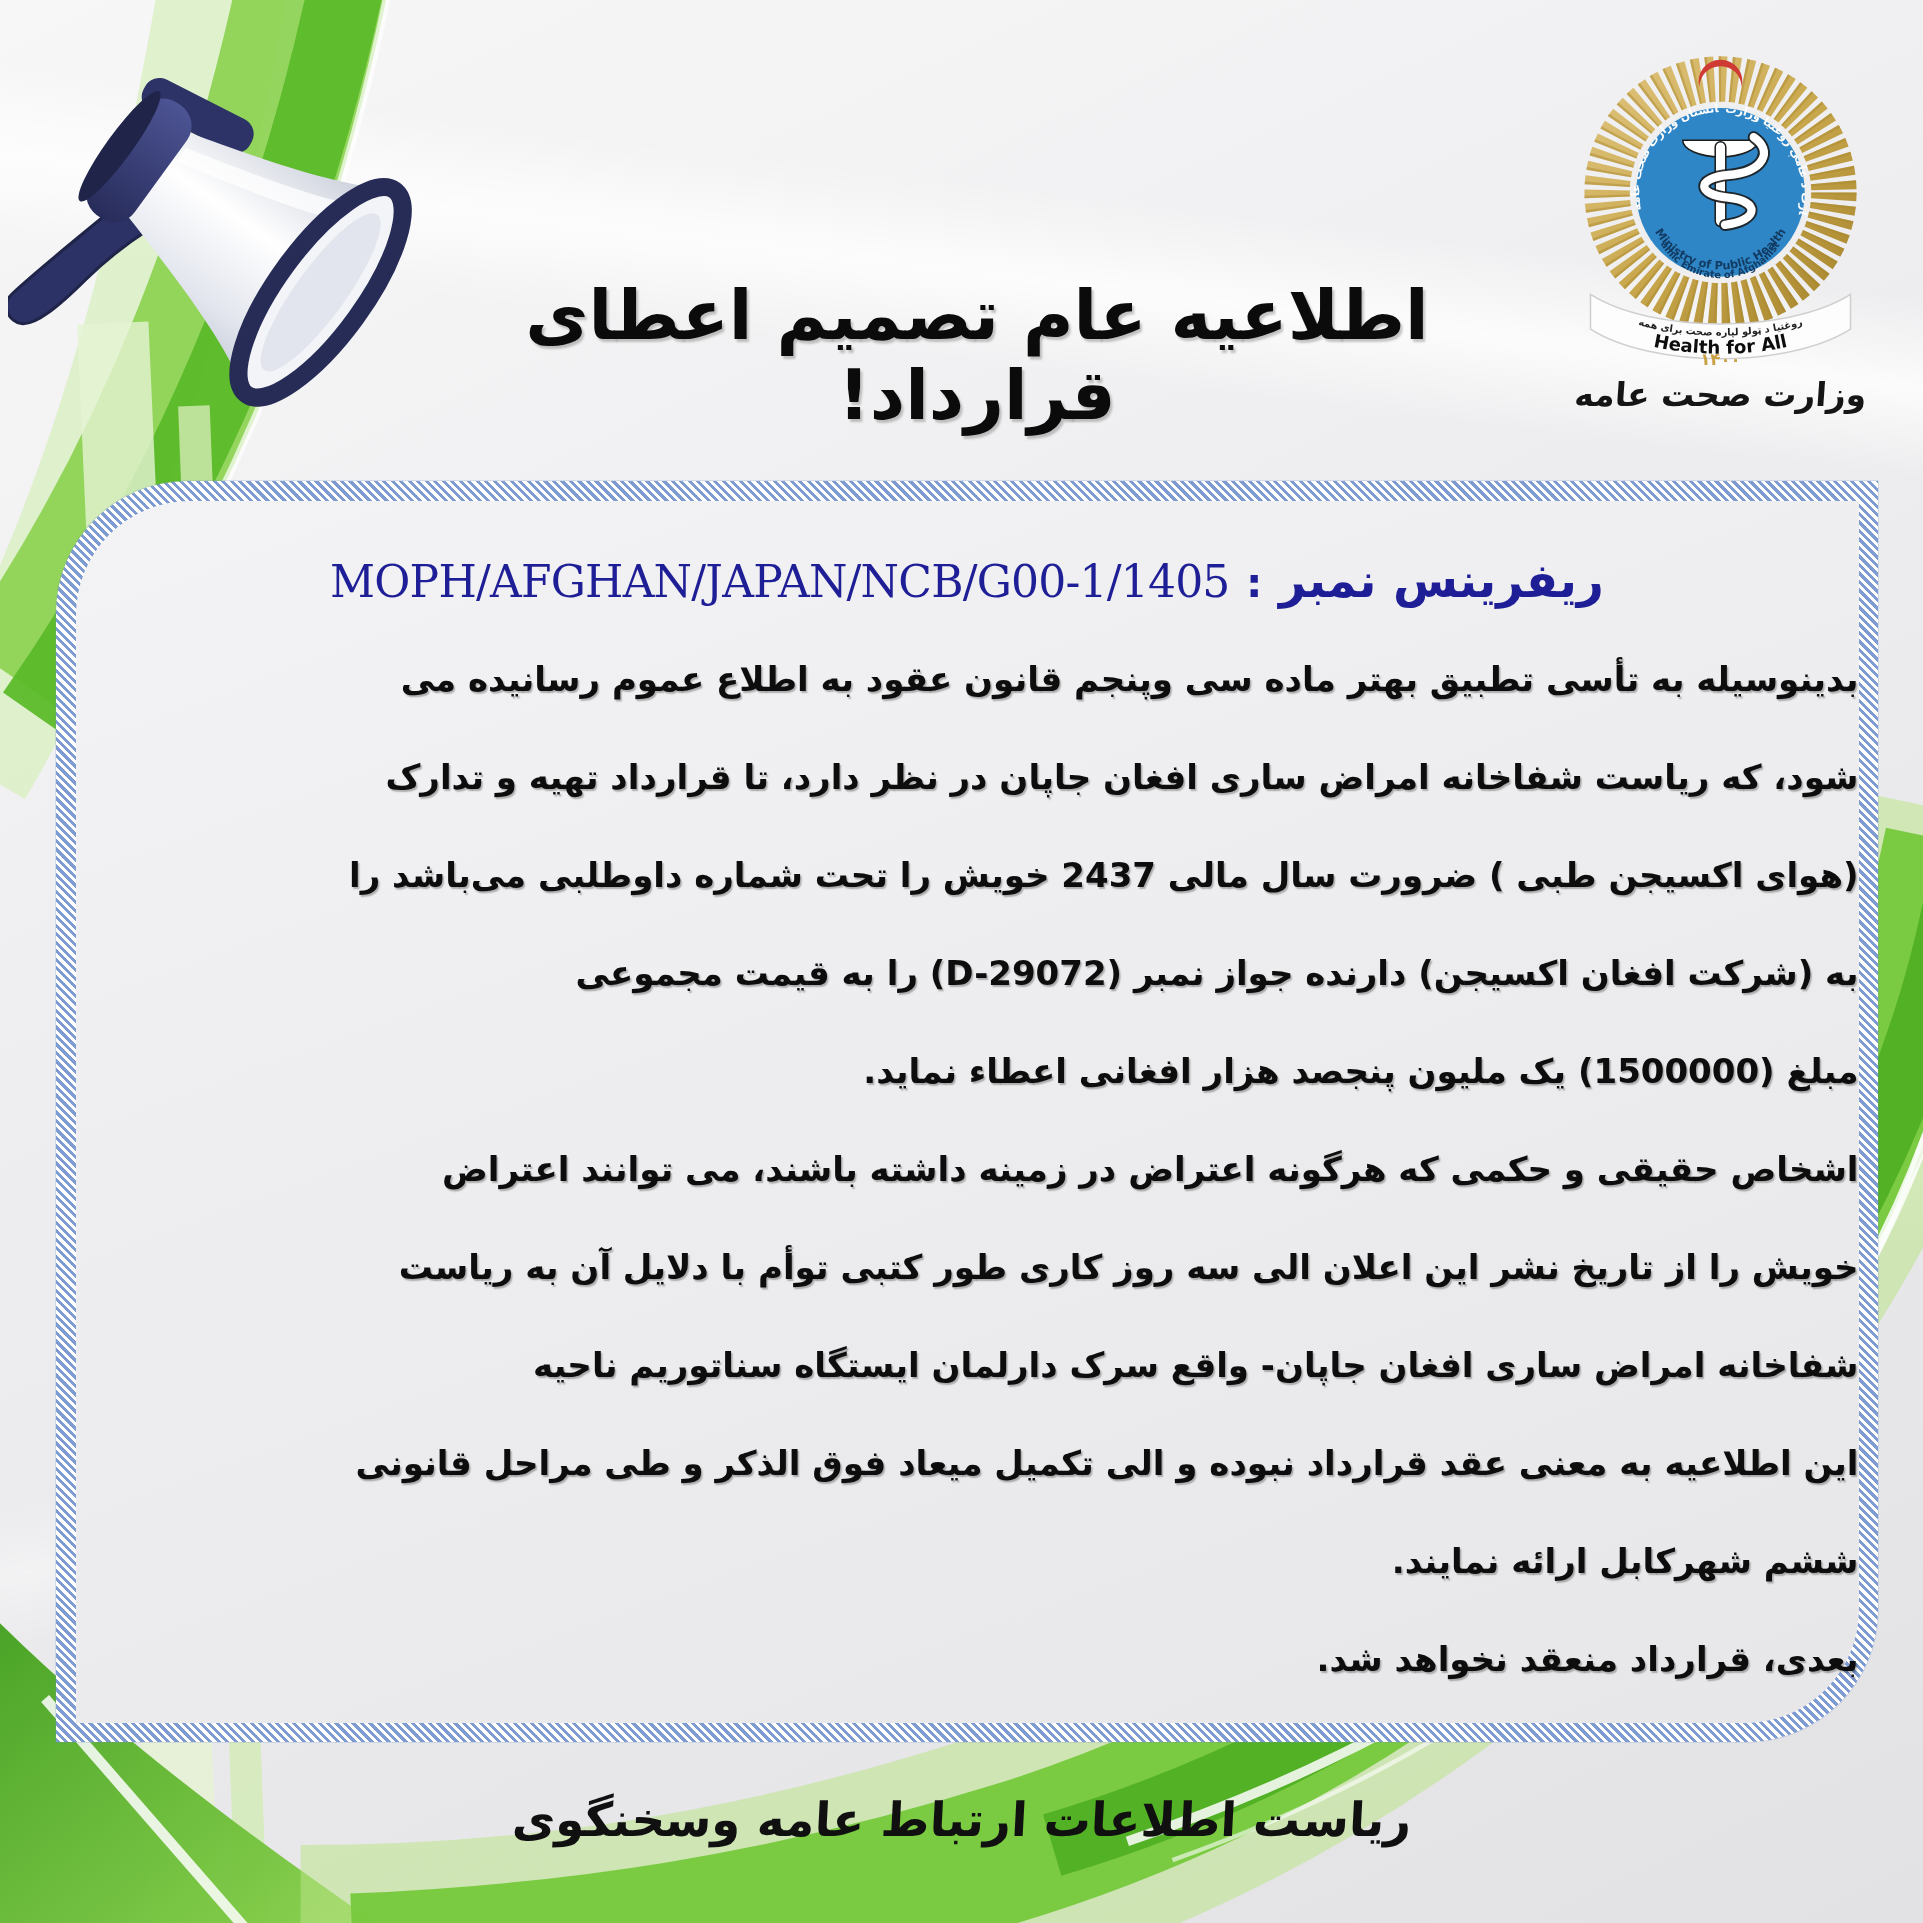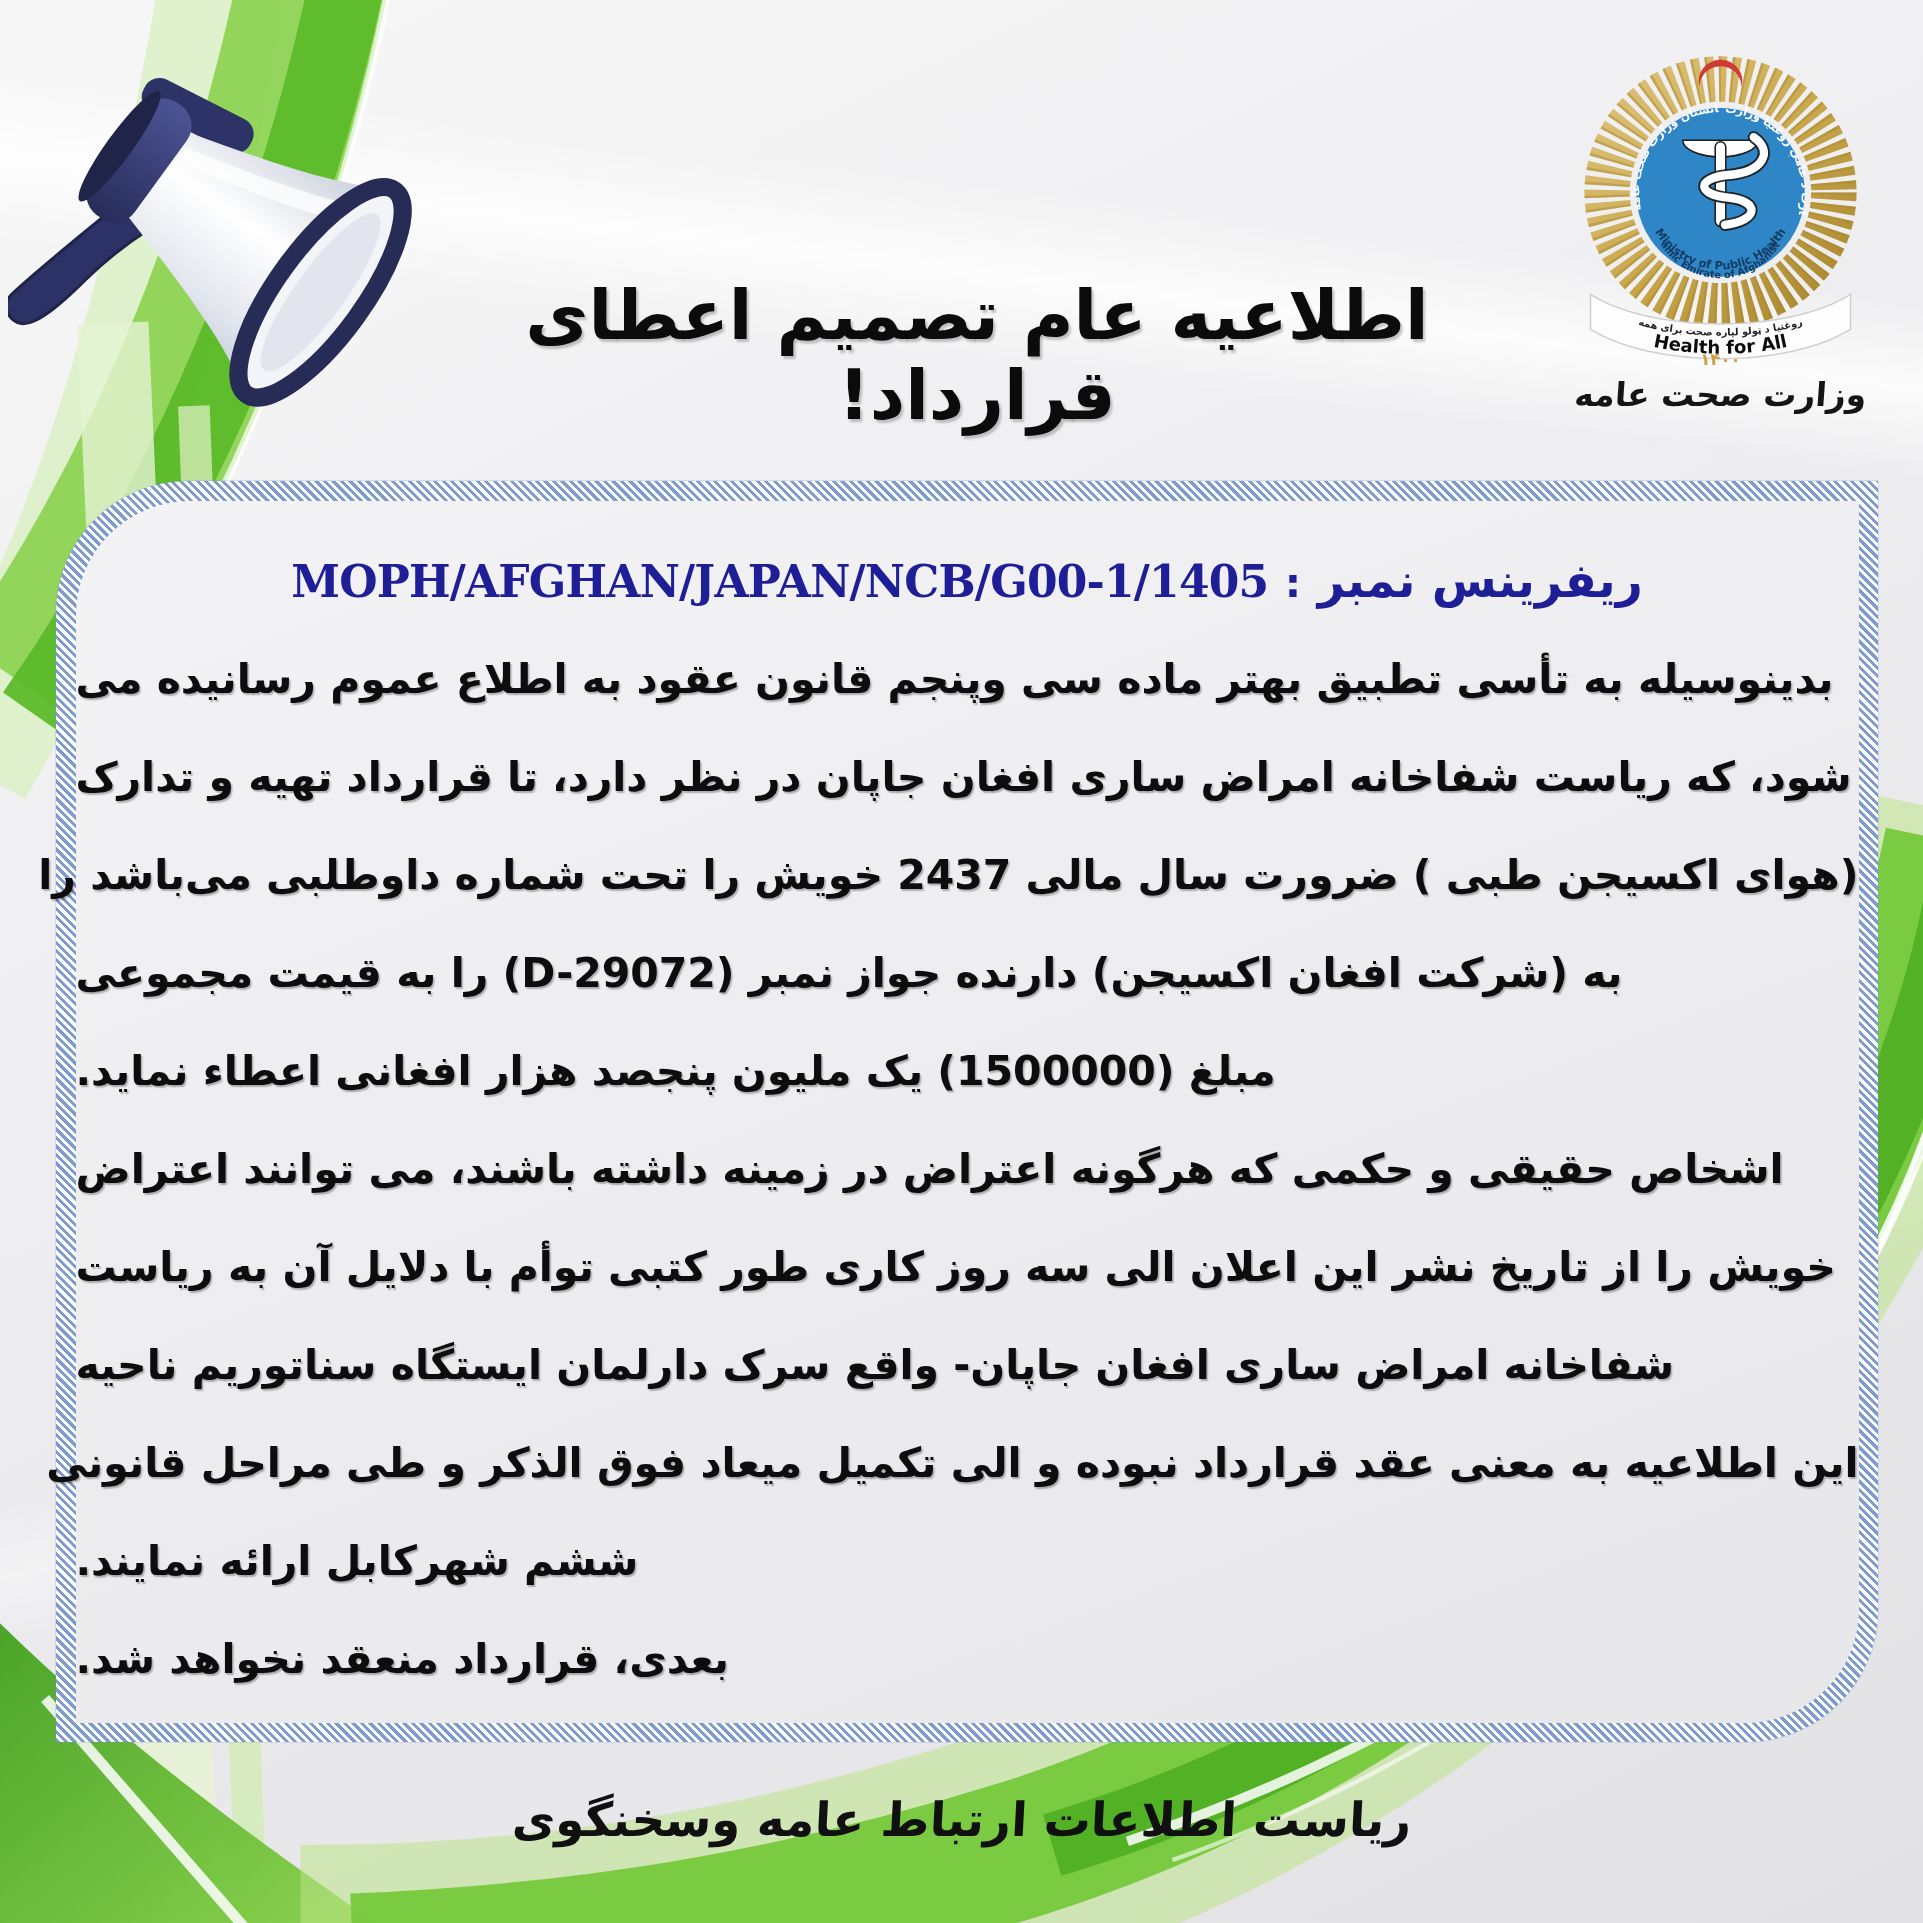--- a/index.html
+++ b/index.html
@@ -29,25 +29,25 @@
   }
   .notice-inner{
     position:absolute;left:19.5px;top:19.5px;right:19.5px;bottom:19.5px;
     border-radius:114px 0 114px 0;direction:rtl;
     background:linear-gradient(160deg,#f3f3f5 0%,#ececee 55%,#e7e7ea 100%);
   }
   .ref-line{display:flex;justify-content:center;align-items:baseline;gap:16.5px;
       direction:rtl;padding-top:35px;height:90px;line-height:90px;}
   .ref-label{font-size:47px;font-weight:bold;color:var(--reference-navy,#1e1e96);}
   .ref-sep{font-size:41px;font-weight:bold;color:var(--reference-navy,#1e1e96);}
-  .ref-num{font-size:44px;font-weight:bold;color:var(--reference-navy,#1e1e96);
+  .ref-num{font-size:44px;font-weight:normal;color:var(--reference-navy,#1e1e96);
       font-family:"DejaVu Serif",serif;letter-spacing:-0.8px;}
   .notice-body{margin-top:4.5px;}
-  .body-line{font-size:41px;font-weight:bold;color:var(--body-text,#0d0d0d);
-      line-height:98px;text-align:left;direction:rtl;white-space:nowrap;
+  .body-line{font-size:34px;font-weight:bold;color:var(--body-text,#0d0d0d);
+      line-height:98px;text-align:right;direction:rtl;white-space:nowrap;
       text-shadow:1.5px 2.3px 1.5px rgba(0,0,0,.28);}
   .footer{position:absolute;left:0;top:1792px;width:1924px;text-align:center;
       font-size:47px;font-weight:bold;color:#101010;direction:rtl;
       transform:skewX(-3deg);letter-spacing:0.8px;}
 </style>
 </head>
 <body>
 
 <div class="page">
 

